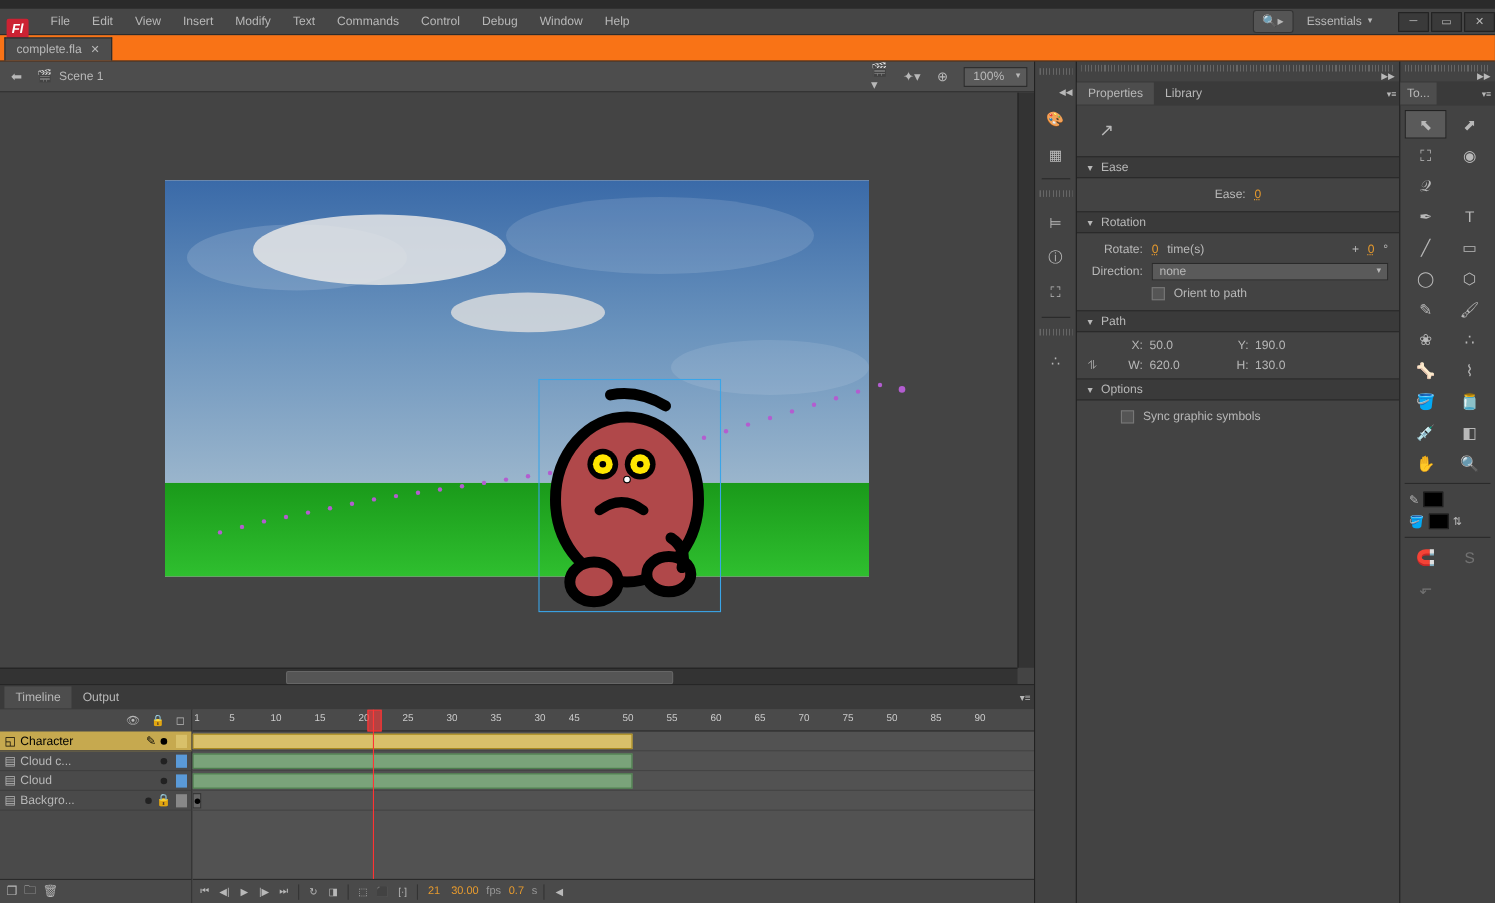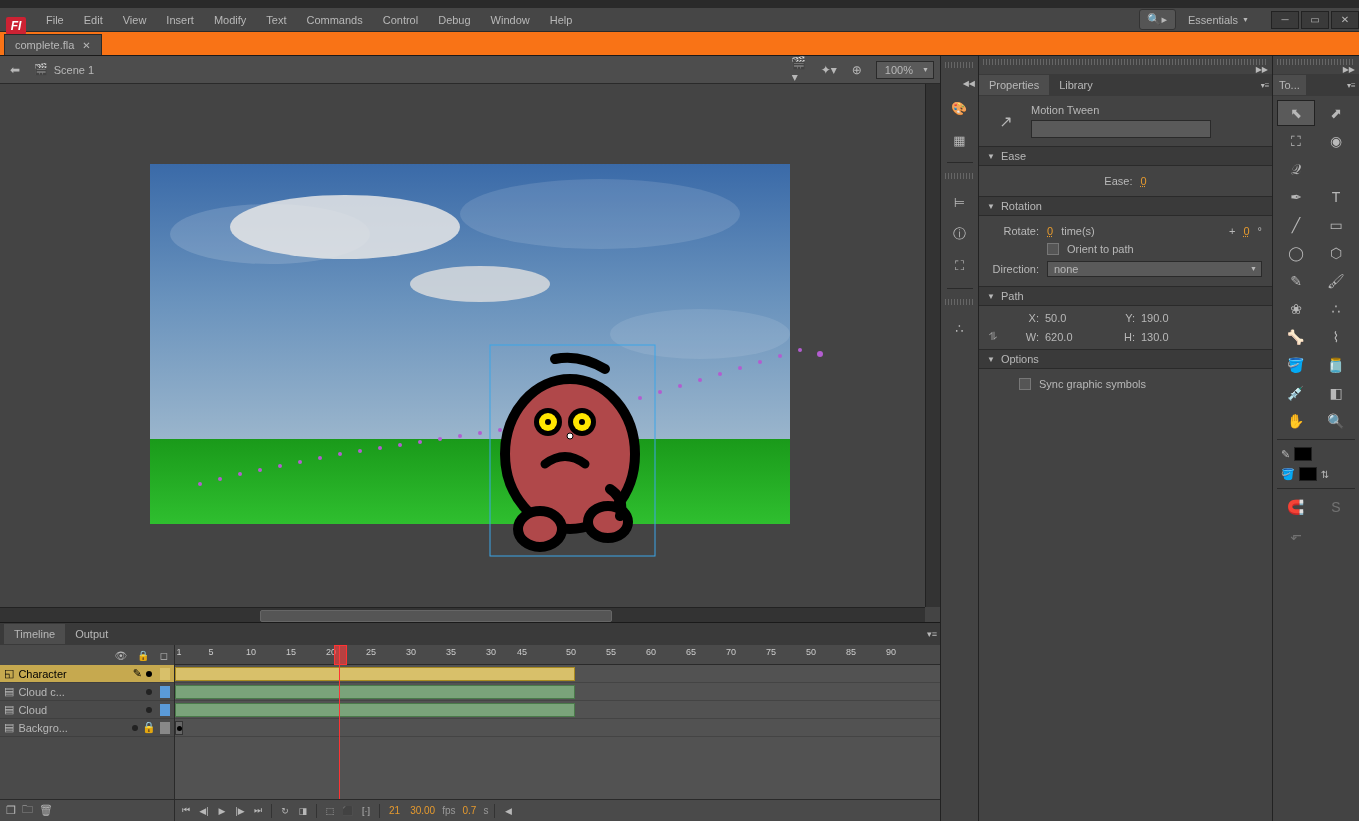--- a/index.html
+++ b/index.html
@@ -398,24 +398,20 @@
     <div style="display:flex;justify-content:flex-end;padding-right:4px;font-size:8px">▶▶</div>
     <div class="panel-tabs">
       <div class="ptab active">Properties</div>
       <div class="ptab">Library</div>
       <div class="pspacer"></div>
       <div class="popt">▾≡</div>
     </div>
     <div class="props-body">
       <div class="props-head">
         <div class="big-icon">↗</div>
-        <div class="name-box">
-          <div class="title">Motion Tween</div>
-          <input type="text" style="">
-        </div>
       </div>
 
       <div class="section-head">
           <span class="caret">▼</span>
           <span>Ease</span>
         </div>
       <div class="section-body">
         <div class="prop-row" style="justify-content:center">
           <span class="plabel">Ease:</span>
           <span class="pval">0</span>
@@ -429,27 +425,27 @@
       <div class="section-body">
         <div class="prop-row">
           <span style="width:50px;text-align:right" class="plabel">Rotate:</span>
           <span class="pval">0</span>
           <span class="plabel">time(s)</span>
           <span style="flex:1"></span>
           <span class="plabel">+</span>
           <span class="pval">0</span>
           <span class="plabel">°</span>
         </div>
+        <div class="prop-row">
+          <span style="width:50px;text-align:right" class="plabel">Direction:</span>
+          <div class="psel"><span>none</span></div>
+        </div>
         <div class="prop-row" style="padding-left:58px">
           <span class="pcheck"></span>
           <span class="plabel">Orient to path</span>
-        </div>
-        <div class="prop-row">
-          <span style="width:50px;text-align:right" class="plabel">Direction:</span>
-          <div class="psel"><span>none</span></div>
         </div>
       </div>
 
       <div class="section-head">
           <span class="caret">▼</span>
           <span>Path</span>
         </div>
       <div class="section-body">
         <div class="path-grid">
           <span></span>

